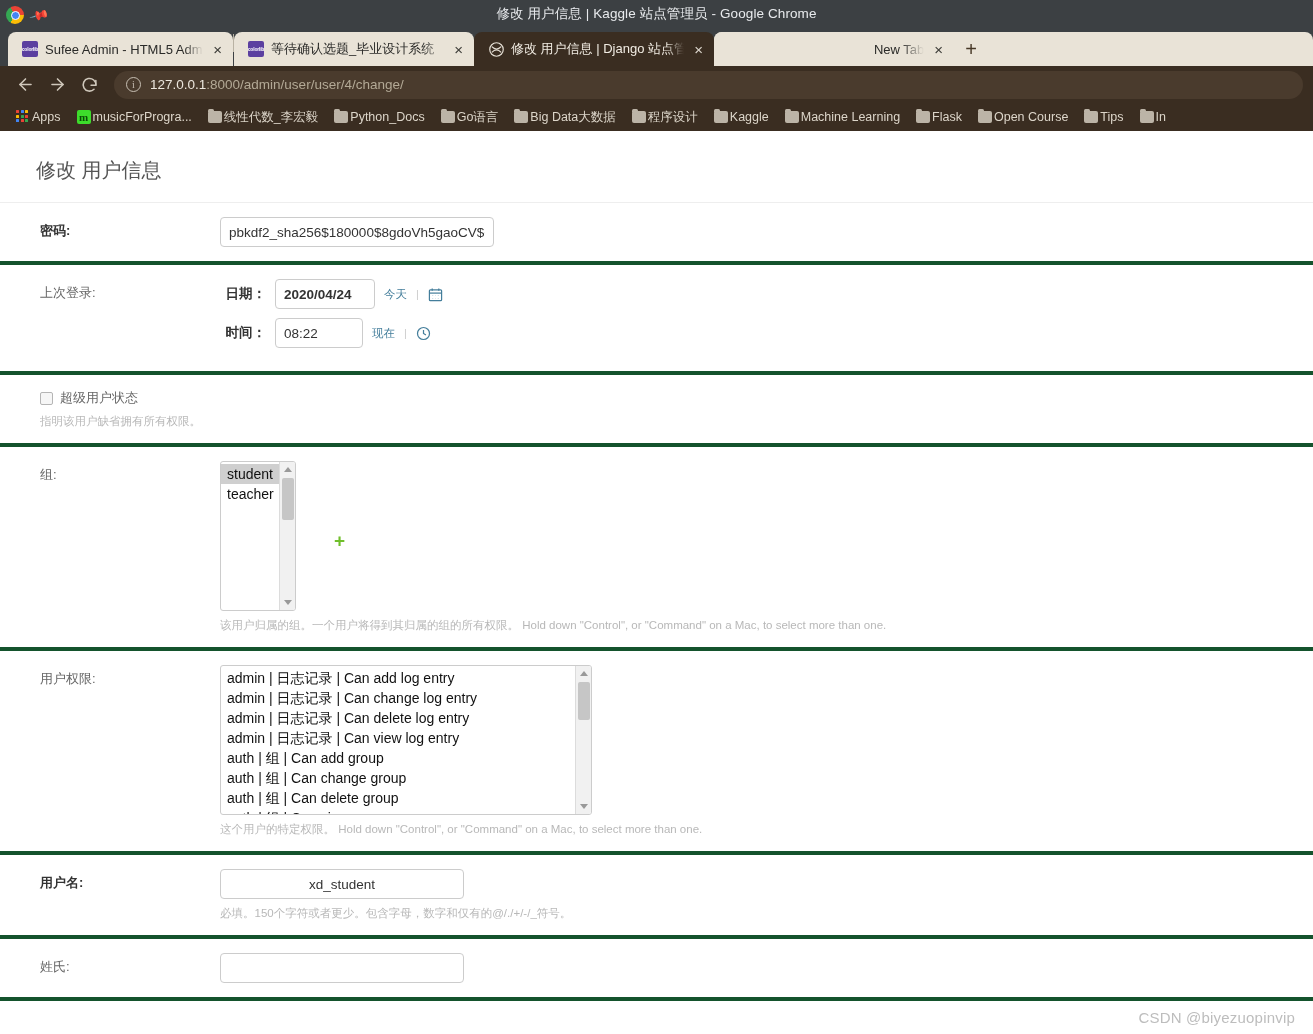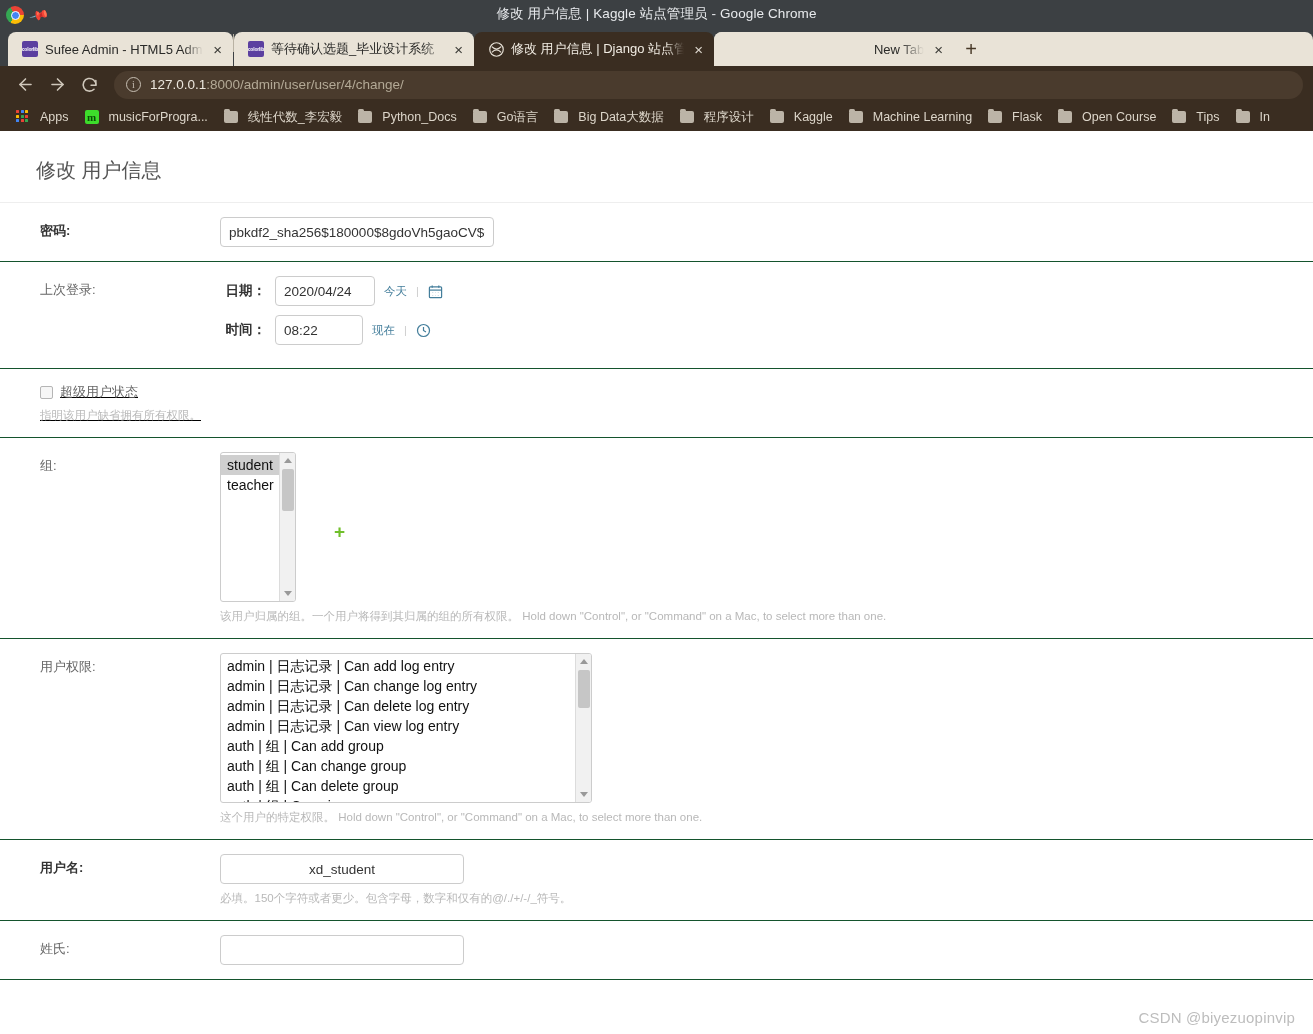--- a/index.html
+++ b/index.html
@@ -177,21 +177,21 @@
     background: #3a2d21;
     display: flex;
     align-items: center;
     padding: 0 8px;
     gap: 0px;
     overflow: hidden;
   }
   .bm {
     display: flex;
     align-items: center;
-    gap: 10px;
+    gap: 2px;
     padding: 3px 8px;
     border-radius: 4px;
     white-space: nowrap;
     flex: 0 0 auto;
   }
   .bm-label { color: #ddd6ca; font-size: 12.5px; }
   .folder-icon {
     width: 14px; height: 12px;
     background: #bcb4a7;
     border-radius: 1.5px 2px 2px 2px;
@@ -244,21 +244,21 @@
   }
 
   .form {
     margin-top: 18px;
     border-top: 1px solid #eee;
   }
   .frow {
     display: flex;
     align-items: flex-start;
     padding: 14px 0 14px 40px;
-    border-bottom: 1px solid #14532d;
+    border-bottom: 4px solid #14532d;
     min-height: 38px;
   }
   .flabel {
     width: 180px;
     flex: 0 0 180px;
     font-size: 13px;
     color: #666;
     padding-top: 5px;
   }
   .flabel.bold { font-weight: bold; color: #333; }
@@ -270,21 +270,21 @@
     padding: 6px 8px;
     font-size: 13.5px;
     color: #333;
     font-family: "Liberation Sans", sans-serif;
     background: #fff;
     height: 30px;
     outline: none;
   }
   .w-pass { width: 274px; }
   .w-std  { width: 244px; text-align: center; }
-  .w-date { width: 100px; }
+  .w-date { width: 100px; font-weight: bold; }
   .w-time { width: 88px; }
 
   .datetime-row {
     display: flex;
     align-items: center;
     gap: 9px;
     margin-bottom: 9px;
   }
   .dt-label {
     font-size: 13.5px;
@@ -563,21 +563,21 @@
             <svg width="15" height="15" viewBox="0 0 16 16" fill="none" stroke="#447e9b" stroke-width="1.3">
               <circle cx="8" cy="8" r="6.4"></circle>
                 <polyline points="8,4.3 8,8 10.6,9.6"></polyline>
             </svg>
           </span>
         </div>
       </div>
     </div>
 
     <div class="frow">
-      <div class="fbody" style="margin-left:0;text-decoration:underline;">
+      <div class="fbody" style="margin-left:0;">
         <div class="chk-row">
           <span class="chkbox"></span>
           <span class="chk-label">超级用户状态</span>
         </div>
         <div class="helptext">指明该用户缺省拥有所有权限。</div>
       </div>
     </div>
 
     <div class="frow">
       <div class="flabel">组:</div>

